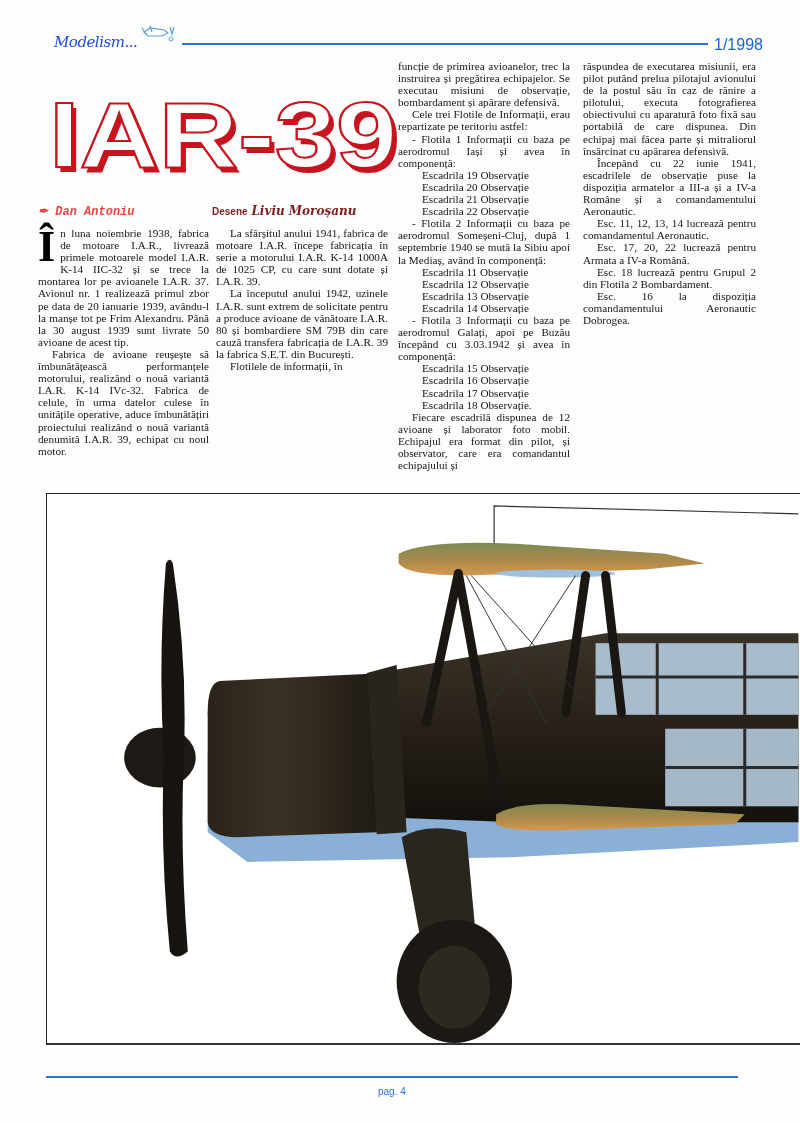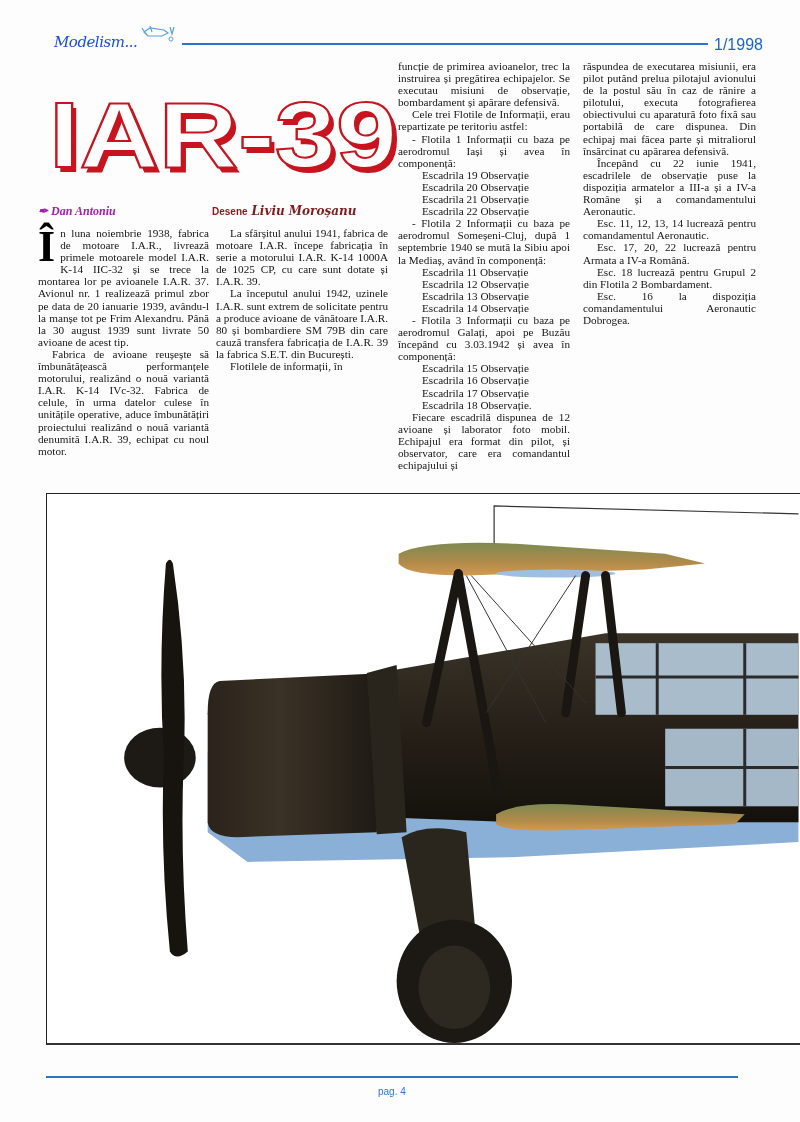--- a/index.html
+++ b/index.html
@@ -10,21 +10,21 @@
   .hdr-logo { position: absolute; left: 54px; top: 33px; font-family: "DejaVu Serif", serif; font-style: italic; font-size: 15px; color: #1d4ed8; letter-spacing: -0.5px; }
   .hdr-plane { position: absolute; left: 138px; top: 24px; width: 40px; height: 22px; }
   .hdr-line { position: absolute; left: 182px; top: 43px; width: 526px; height: 2px; background: #2a74d0; }
   .hdr-issue { position: absolute; left: 714px; top: 36px; font-family: "Liberation Sans", sans-serif; font-size: 16px; color: #1a64c8; }
 
   
   .title { position: absolute; left: 46px; top: 100px; width: 360px; height: 80px; }
   .title svg { width: 100%; height: 100%; }
 
   
-  .byline-author { position: absolute; left: 38px; top: 204px; font-family: Liberation Serif, serif; font-style: italic; font-weight: bold; font-size: 12px; color: #a21caf; }
+  .byline-author { position: absolute; left: 38px; top: 204px; font-family: Liberation Mono, monospace; font-style: italic; font-weight: bold; font-size: 12px; color: #ef4444; }
   .byline-draw { position: absolute; left: 212px; top: 204px; font-size: 12px; color: #7f1d1d; }
   .byline-draw .lbl { font-family: "Liberation Sans", sans-serif; font-weight: bold; font-size: 10px; }
   .byline-draw .nm { font-family: "DejaVu Serif", serif; font-style: italic; font-weight: bold; }
 
   
   .col { position: absolute; font-family: "Liberation Serif", serif; font-size: 11.2px; line-height: 12.1px; text-align: justify; color: #151515; }
   .col p { text-indent: 14px; }
   .col p.noind { text-indent: 0; }
   .col .ctr { text-align: left; text-indent: 0; padding-left: 24px; }
   .col1 { left: 38px; top: 227px; width: 171px; }

